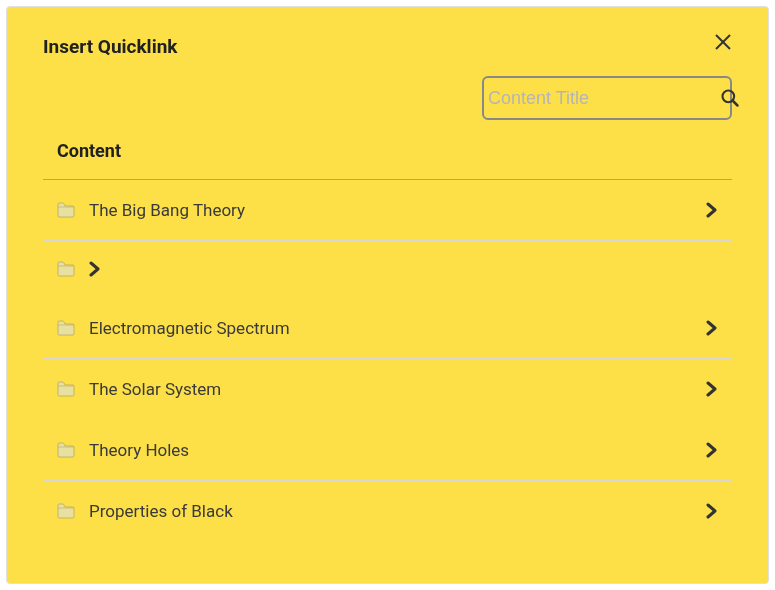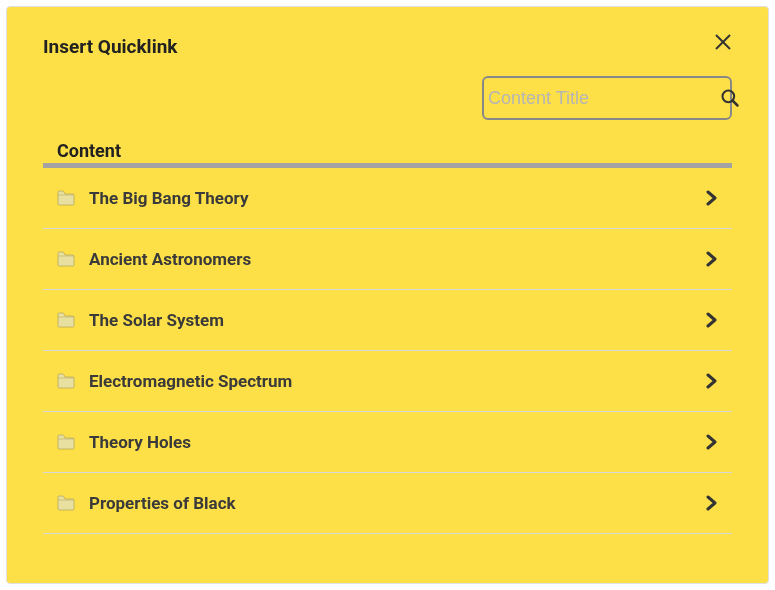--- a/index.html
+++ b/index.html
@@ -74,22 +74,22 @@
     }
     .search-icon {
       width: 20px;
       height: 20px;
       flex-shrink: 0;
     }
     .section-header {
       font-size: 18px;
       font-weight: 700;
       color: #212121;
-      padding: 0 14px 2px 14px;
-      border-bottom: 5px solid #a3a3a3;
+      padding: 0 14px 18px 14px;
+      border-bottom: 1px solid #a3a3a3;
     }
     .list {
       list-style: none;
     }
     .list-item {
       display: flex;
       align-items: center;
       padding: 20px 14px;
       border-bottom: 1px solid #d8d8d8;
       cursor: pointer;
@@ -97,21 +97,21 @@
     .folder-icon {
       width: 18px;
       height: 16px;
       margin-right: 14px;
       flex-shrink: 0;
     }
     .item-label {
       flex: 1;
       font-size: 17px;
       color: #3a3a3a;
-      font-weight: 700;
+      font-weight: 400;
     }
     .chevron-icon {
       width: 12px;
       height: 16px;
       flex-shrink: 0;
     }
   </style>
 </head>
 <body>
 
@@ -150,43 +150,42 @@
         <svg class="chevron-icon" viewBox="0 0 12 16">
           <path d="M2 2 L9 8 L2 14" fill="none" stroke="#333" stroke-width="3" stroke-linecap="round" stroke-linejoin="round"></path>
         </svg>
       </li>
 
       <li class="list-item">
         <svg class="folder-icon" viewBox="0 0 18 16">
           <path d="M1 3 L1 14 C1 14.5 1.5 15 2 15 L16 15 C16.5 15 17 14.5 17 14 L17 5 C17 4.5 16.5 4 16 4 L8 4 L7 2 C6.8 1.5 6.3 1 5.8 1 L2 1 C1.5 1 1 1.5 1 2 Z" fill="#e8e0a0" stroke="#b8a860" stroke-width="0.8"></path>
           <path d="M1 5 L17 5" stroke="#b8a860" stroke-width="0.6"></path>
         </svg>
-        <span class="item-label">Ancient Astronomers</span>
+        <svg class="chevron-icon" viewBox="0 0 12 16">
+          <path d="M2 2 L9 8 L2 14" fill="none" stroke="#333" stroke-width="3" stroke-linecap="round" stroke-linejoin="round"></path>
+        </svg>
+      </li>
+
+      <li class="list-item">
+        <svg class="folder-icon" viewBox="0 0 18 16">
+          <path d="M1 3 L1 14 C1 14.5 1.5 15 2 15 L16 15 C16.5 15 17 14.5 17 14 L17 5 C17 4.5 16.5 4 16 4 L8 4 L7 2 C6.8 1.5 6.3 1 5.8 1 L2 1 C1.5 1 1 1.5 1 2 Z" fill="#e8e0a0" stroke="#b8a860" stroke-width="0.8"></path>
+          <path d="M1 5 L17 5" stroke="#b8a860" stroke-width="0.6"></path>
+        </svg>
+        <span class="item-label">Electromagnetic Spectrum</span>
         <svg class="chevron-icon" viewBox="0 0 12 16">
           <path d="M2 2 L9 8 L2 14" fill="none" stroke="#333" stroke-width="3" stroke-linecap="round" stroke-linejoin="round"></path>
         </svg>
       </li>
 
       <li class="list-item">
         <svg class="folder-icon" viewBox="0 0 18 16">
           <path d="M1 3 L1 14 C1 14.5 1.5 15 2 15 L16 15 C16.5 15 17 14.5 17 14 L17 5 C17 4.5 16.5 4 16 4 L8 4 L7 2 C6.8 1.5 6.3 1 5.8 1 L2 1 C1.5 1 1 1.5 1 2 Z" fill="#e8e0a0" stroke="#b8a860" stroke-width="0.8"></path>
           <path d="M1 5 L17 5" stroke="#b8a860" stroke-width="0.6"></path>
         </svg>
         <span class="item-label">The Solar System</span>
-        <svg class="chevron-icon" viewBox="0 0 12 16">
-          <path d="M2 2 L9 8 L2 14" fill="none" stroke="#333" stroke-width="3" stroke-linecap="round" stroke-linejoin="round"></path>
-        </svg>
-      </li>
-
-      <li class="list-item">
-        <svg class="folder-icon" viewBox="0 0 18 16">
-          <path d="M1 3 L1 14 C1 14.5 1.5 15 2 15 L16 15 C16.5 15 17 14.5 17 14 L17 5 C17 4.5 16.5 4 16 4 L8 4 L7 2 C6.8 1.5 6.3 1 5.8 1 L2 1 C1.5 1 1 1.5 1 2 Z" fill="#e8e0a0" stroke="#b8a860" stroke-width="0.8"></path>
-          <path d="M1 5 L17 5" stroke="#b8a860" stroke-width="0.6"></path>
-        </svg>
-        <span class="item-label">Electromagnetic Spectrum</span>
         <svg class="chevron-icon" viewBox="0 0 12 16">
           <path d="M2 2 L9 8 L2 14" fill="none" stroke="#333" stroke-width="3" stroke-linecap="round" stroke-linejoin="round"></path>
         </svg>
       </li>
 
       <li class="list-item">
         <svg class="folder-icon" viewBox="0 0 18 16">
           <path d="M1 3 L1 14 C1 14.5 1.5 15 2 15 L16 15 C16.5 15 17 14.5 17 14 L17 5 C17 4.5 16.5 4 16 4 L8 4 L7 2 C6.8 1.5 6.3 1 5.8 1 L2 1 C1.5 1 1 1.5 1 2 Z" fill="#e8e0a0" stroke="#b8a860" stroke-width="0.8"></path>
           <path d="M1 5 L17 5" stroke="#b8a860" stroke-width="0.6"></path>
         </svg>

